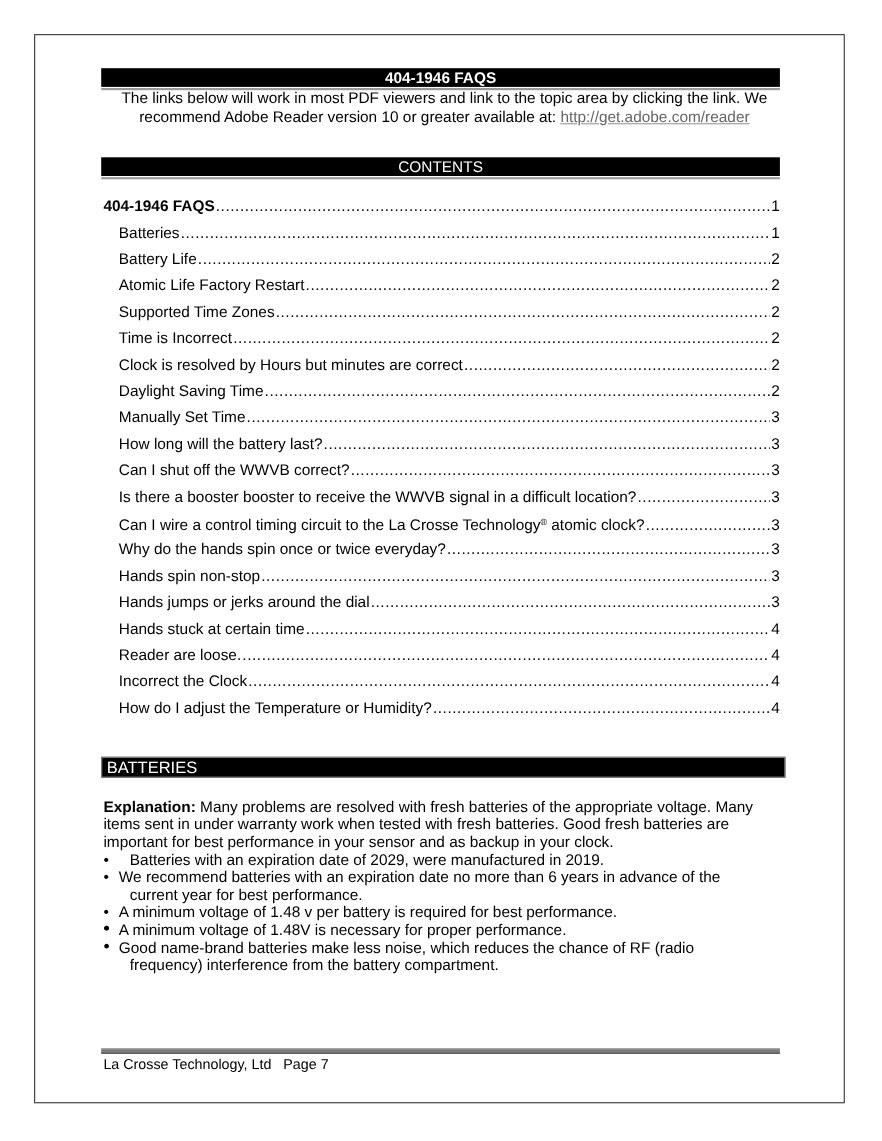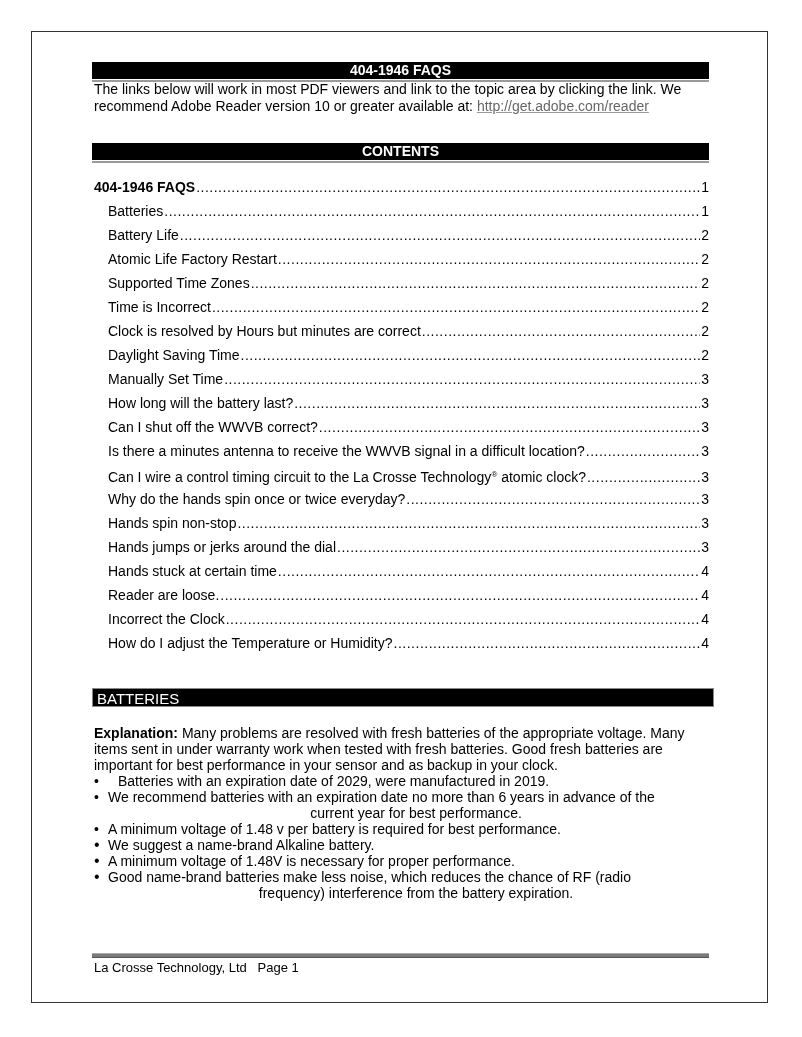--- a/index.html
+++ b/index.html
@@ -7,21 +7,21 @@
          font-family: "Liberation Sans", sans-serif; color: #000; }
   .page { position: absolute; left: 31px; top: 31px; width: 737px; height: 972px;
           border: 1.5px solid #333; box-sizing: border-box; background: #fff; }
 
   .hbar { position: absolute; left: 92px; width: 617px; height: 17px; background: #000;
           color: #fff; font-size: 14px; line-height: 17px; text-align: center; }
   .hbar::after { content: ""; position: absolute; left: 0; right: 0; top: 18px; height: 2px;
                  background: #9a9a9a; }
   .hbar.bold { font-weight: bold; }
 
-  .intro { position: absolute; left: 94px; top: 81px; width: 620px; font-size: 14px; line-height: 17px; }
+  .intro { position: absolute; left: 94px; top: 81px; width: 620px; font-size: 14px; line-height: 17px; text-align: center; }
   .intro a { color: #666; text-decoration: underline; text-decoration-color: #999; }
 
   .toc { position: absolute; left: 94px; top: 178px; width: 615px; font-size: 14px; }
   .toc-row { display: flex; align-items: baseline; height: 24px; line-height: 18px; white-space: nowrap; }
   .toc-row.sub { padding-left: 14px; }
   .toc-row.top { font-weight: normal; }
   .toc-label { flex: 0 0 auto; }
   .toc-label b { font-weight: bold; }
   .toc-dots { flex: 1 1 auto; overflow: hidden; color: #000; letter-spacing: 0.5px; margin: 0 1px; }
   .toc-dots::before { content: "........................................................................................................................................................................................................................................................................................"; }
@@ -32,40 +32,40 @@
             color: #fff; font-size: 15px; line-height: 19px; padding-left: 4px; box-sizing: border-box;
             border: 1px solid #888; }
 
   .body { position: absolute; left: 94px; top: 725px; width: 620px; font-size: 14px; line-height: 16px; }
   .body p { margin: 0; }
   .bullets { margin: 0; padding: 0; list-style: none; }
   .bullets li { position: relative; padding-left: 14px; }
   .bullets li .b { position: absolute; left: 0; top: 0; }
   .bullets li.big .b { font-size: 16px; left: 0; }
   .bullets li.first { padding-left: 24px; }
-  .bullets li .cont { padding-left: 10px; display: block; text-align: center; }
+  .bullets li .cont { padding-left: 10px; display: block; }
 
   .footbar { position: absolute; left: 92px; top: 953px; width: 617px; height: 5px; background: #7b7b7b;
              border-top: 1px solid #aaa; border-bottom: 1px solid #555; box-sizing: border-box; }
   .footer { position: absolute; left: 94px; top: 960px; font-size: 13px; line-height: 16px; white-space: pre; }
 </style>
 </head>
 <body>
 
 <div class="page"></div>
 
 <div class="hbar bold" style="top:62px;">
   <span>404-1946 FAQS</span>
 </div>
 
 <div class="intro">
   <span>The links below will work in most PDF viewers and link to the topic area by clicking the link. We recommend Adobe Reader version 10 or greater available at: </span><a>http://get.adobe.com/reader</a>
 </div>
 
-<div class="hbar" style="top:143px;font-weight:bold;">
+<div class="hbar" style="top:143px;">
   <span>CONTENTS</span>
 </div>
 
 <div class="toc">
   <div class="toc-row top">
       <span class="toc-label"><b>404-1946 FAQS</b></span>
       <span class="toc-dots"></span>
       <span class="toc-page">1</span>
     </div>
   <div class="toc-row sub">
@@ -112,21 +112,21 @@
       <span class="toc-label">How long will the battery last?</span>
       <span class="toc-dots"></span>
       <span class="toc-page">3</span>
     </div>
   <div class="toc-row sub">
       <span class="toc-label">Can I shut off the WWVB correct?</span>
       <span class="toc-dots"></span>
       <span class="toc-page">3</span>
     </div>
   <div class="toc-row sub">
-      <span class="toc-label">Is there a minutes antenna to receive the WWVB signal in a difficult location?</span>
+      <span class="toc-label">Is there a booster booster to receive the WWVB signal in a difficult location?</span>
       <span class="toc-dots"></span>
       <span class="toc-page">3</span>
     </div>
   <div class="toc-row sub">
       <span class="toc-label"><span>Can I wire a control timing circuit to the La Crosse Technology</span><sup>®</sup><span> atomic clock?</span></span>
       <span class="toc-dots"></span>
       <span class="toc-page">3</span>
     </div>
   <div class="toc-row sub">
       <span class="toc-label">Why do the hands spin once or twice everyday?</span>
@@ -168,20 +168,20 @@
 <div class="secbar">
   <span>BATTERIES</span>
 </div>
 
 <div class="body">
   <p><b>Explanation:</b><span> Many problems are resolved with fresh batteries of the appropriate voltage. Many items sent in under warranty work when tested with fresh batteries. Good fresh batteries are important for best performance in your sensor and as backup in your clock.</span></p>
   <ul class="bullets">
     <li class="first"><span class="b">•</span><span>Batteries with an expiration date of 2029, were manufactured in 2019.</span></li>
     <li><span class="b">•</span><span>We recommend batteries with an expiration date no more than 6 years in advance of the</span><span class="cont">current year for best performance.</span></li>
     <li><span class="b">•</span><span>A minimum voltage of 1.48 v per battery is required for best performance.</span></li>
-    <li class="big"><span class="b">•</span><span>We suggest a name-brand Alkaline battery.</span></li>
+    <li class="big"><span class="b">•</span></li>
     <li class="big"><span class="b">•</span><span>A minimum voltage of 1.48V is necessary for proper performance.</span></li>
-    <li class="big"><span class="b">•</span><span>Good name-brand batteries make less noise, which reduces the chance of RF (radio</span><span class="cont">frequency) interference from the battery expiration.</span></li>
+    <li class="big"><span class="b">•</span><span>Good name-brand batteries make less noise, which reduces the chance of RF (radio</span><span class="cont">frequency) interference from the battery compartment.</span></li>
   </ul>
 </div>
 
 <div class="footbar"></div>
-<div class="footer"><span>La Crosse Technology, Ltd</span>   <span>Page 1</span></div>
+<div class="footer"><span>La Crosse Technology, Ltd</span>   <span>Page 7</span></div>
 
 </body></html>

